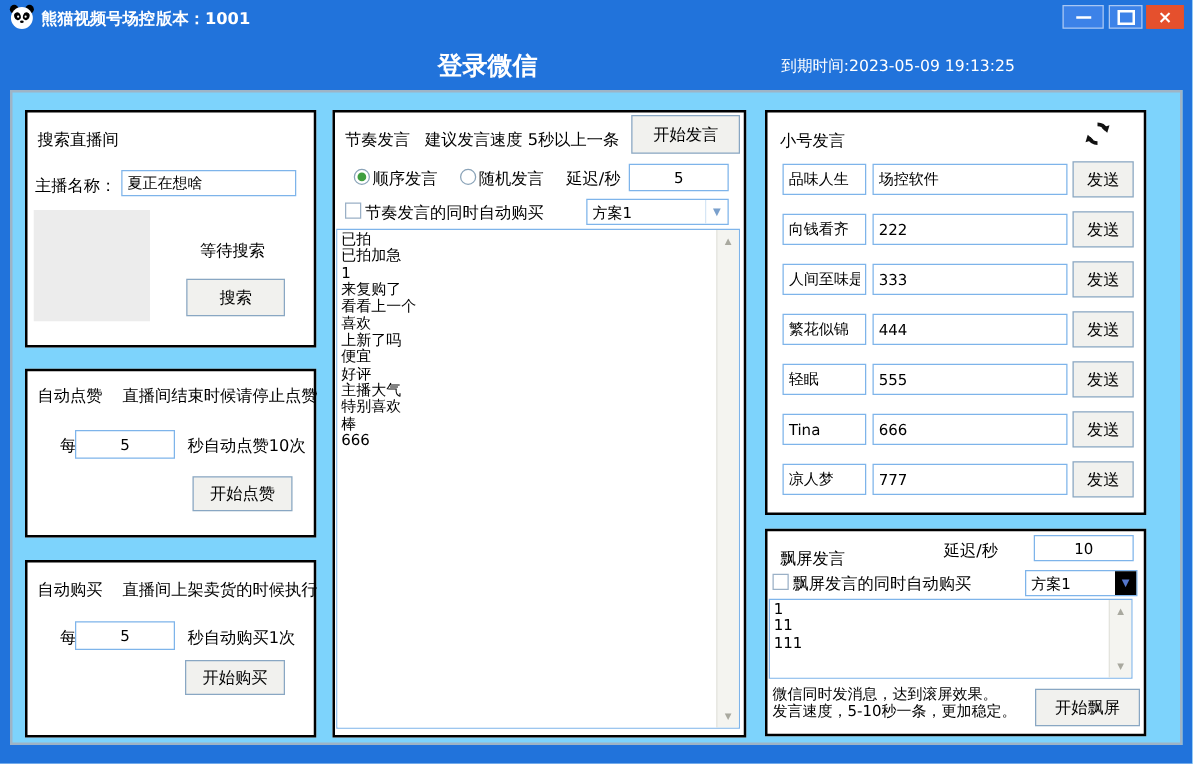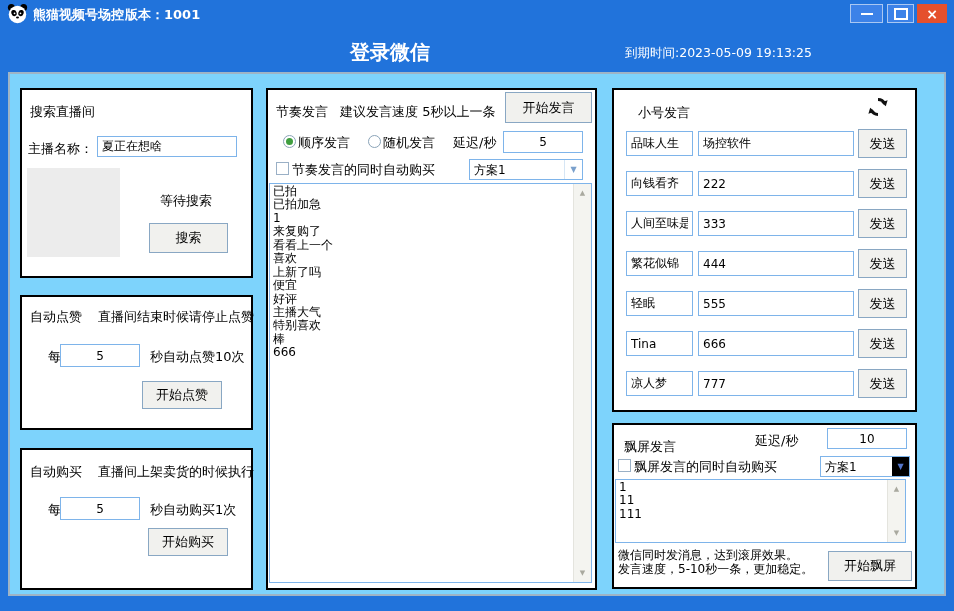--- a/index.html
+++ b/index.html
@@ -81,21 +81,21 @@
       <span class="lbl" style="left:138px;top:102px;">等待搜索</span>
       <button class="btn" style="left:127px;top:133px;width:79px;height:30px;">搜索</button>
     </div>
 
     <div class="grp" style="left:10px;top:221px;width:233px;height:135px;">
       <span class="lbl" style="left:8px;top:11px;">自动点赞</span>
       <span class="lbl" style="left:76px;top:11px;">直播间结束时候请停止点赞</span>
       <span class="lbl" style="left:26px;top:51px;">每</span>
       <input class="inp center" style="left: 38px; top: 47px; width: 80px; height: 23px;" value="5">
       <span class="lbl" style="left:128px;top:51px;">秒自动点赞10次</span>
-      <button class="btn" style="left:120px;top:84px;width:80px;height:28px;">开始点赞</button>
+      <button class="btn" style="left:132px;top:84px;width:80px;height:28px;">开始点赞</button>
     </div>
 
     <div class="grp" style="left:10px;top:374px;width:233px;height:142px;">
       <span class="lbl" style="left:8px;top:13px;">自动购买</span>
       <span class="lbl" style="left:76px;top:13px;">直播间上架卖货的时候执行</span>
       <span class="lbl" style="left:26px;top:51px;">每</span>
       <input class="inp center" style="left: 38px; top: 47px; width: 80px; height: 23px;" value="5">
       <span class="lbl" style="left:128px;top:51px;">秒自动购买1次</span>
       <button class="btn" style="left:126px;top:78px;width:80px;height:28px;">开始购买</button>
     </div>
@@ -134,21 +134,21 @@
 棒
 666</textarea>
         <div class="sbar">
           <span class="a">▲</span>
           <span class="a">▼</span>
         </div>
       </div>
     </div>
 
     <div class="grp" style="left:602px;top:14px;width:305px;height:324px;">
-      <span class="lbl" style="left:24px;top:14px;">小号发言</span>
+      <span class="lbl" style="left:10px;top:14px;">小号发言</span>
       <span class="abs" style="left:252px;top:5px;">
         <svg width="24" height="24" viewBox="0 0 24 24">
           <path d="M12 4.5 a7.5 7.5 0 0 1 6.8 4.3" stroke="#111" stroke-width="3" fill="none"></path>
           <polygon points="21.6,5.2 19.8,11.2 15.3,7.2" fill="#111"></polygon>
           <path d="M12 19.5 a7.5 7.5 0 0 1 -6.8 -4.3" stroke="#111" stroke-width="3" fill="none"></path>
           <polygon points="2.4,18.8 4.2,12.8 8.7,16.8" fill="#111"></polygon>
         </svg>
       </span>
 
       <input class="inp" style="left: 12px; top: 41px; width: 67px; height: 25px;" value="品味人生">

